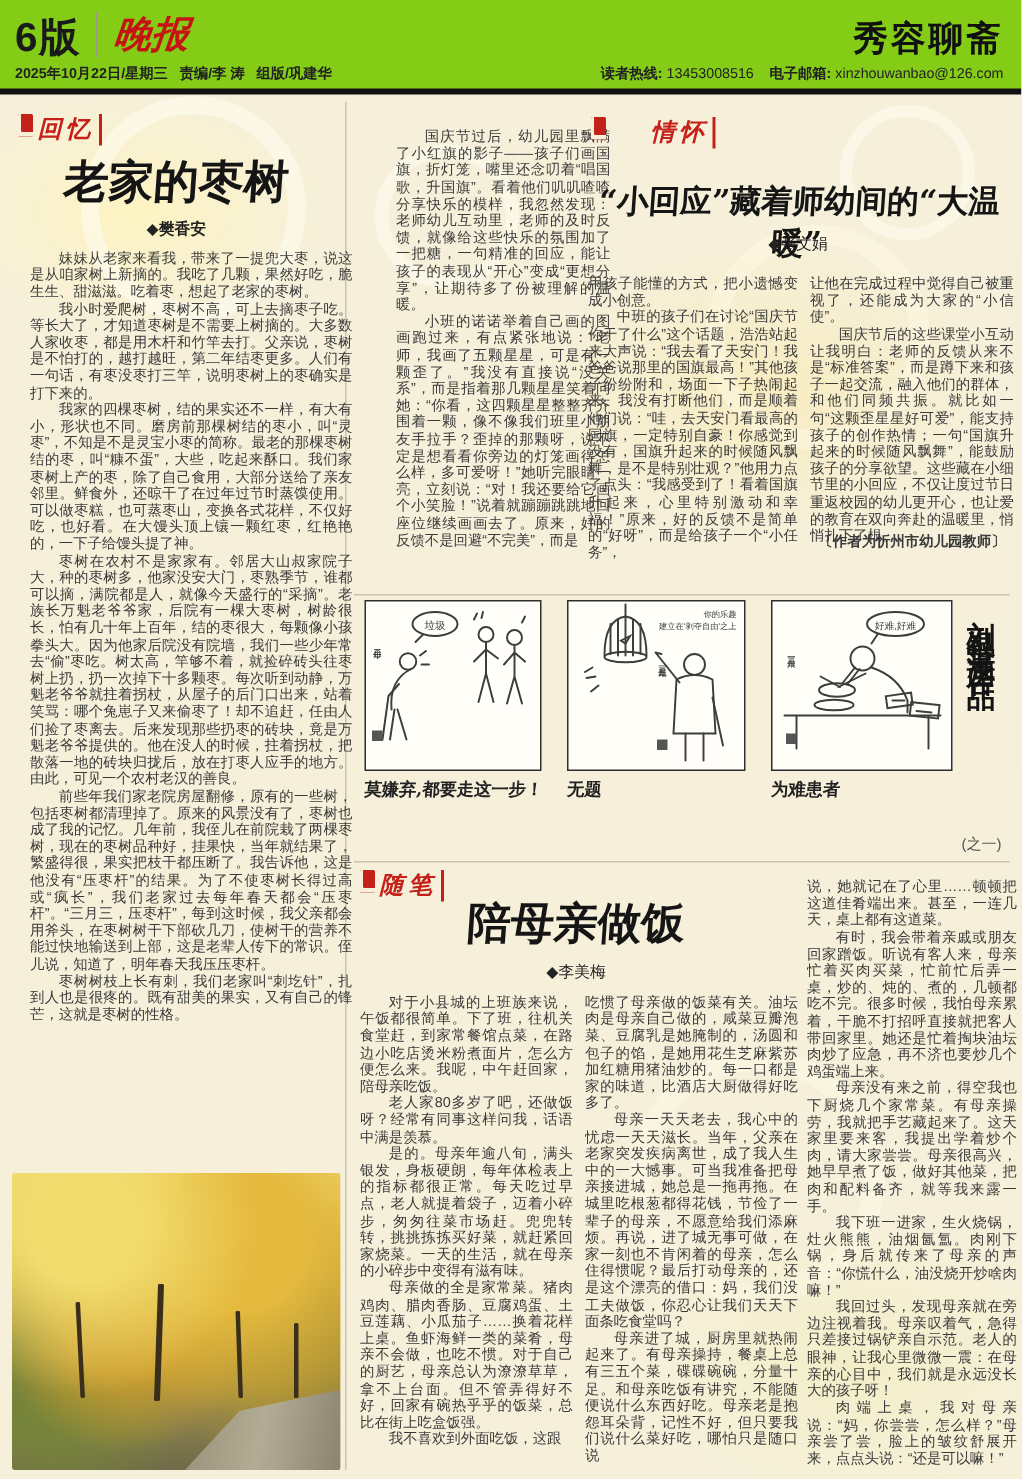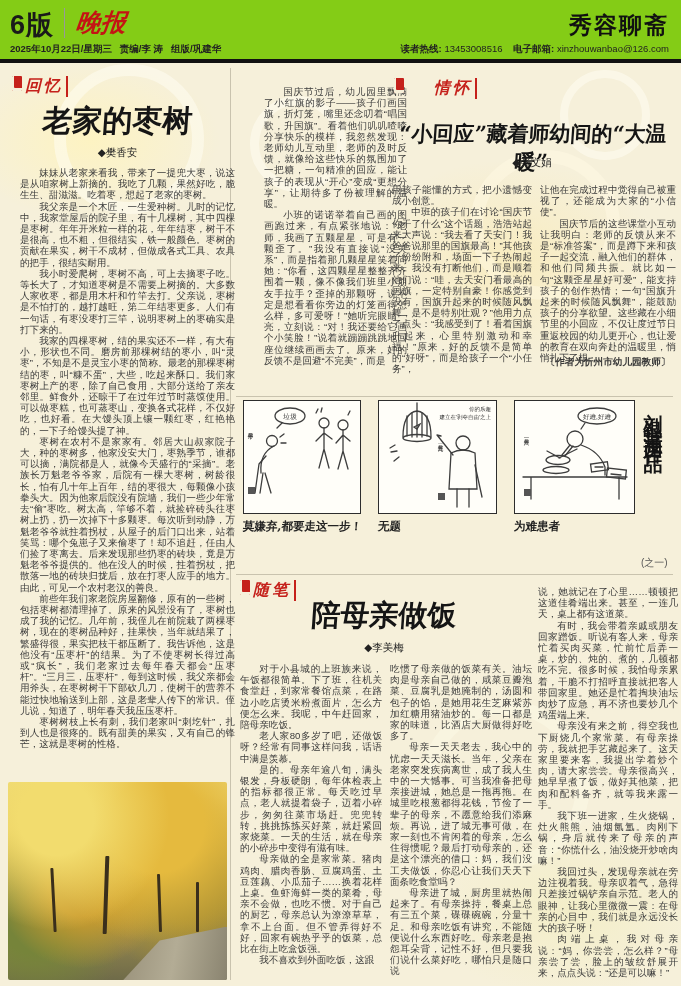--- a/index.html
+++ b/index.html
@@ -123,24 +123,23 @@
   <div class="rule"></div>
   <div class="vline"></div>
   <div class="hline h1"></div>
   <div class="hline h2"></div>
 
   <div class="badge" style="left:12px; top:76px;">
     <span class="seal"></span>
     <span class="badge-text">回忆</span>
   </div>
   <div class="a-title brush" style="left:8px; top:101px; width:219px; font-size:30px;">老家的枣树</div>
-  <div class="a-author" style="left:8px; top:146px; width:219px;">◆樊香安</div>
+  <div class="a-author" style="left:8px; top:146px; width:219px;font-weight:bold;">◆樊香安</div>
   <div class="col-text" style="left:20px; top:167px; width:215px; height:612px;">
       <p class="para">妹妹从老家来看我，带来了一提兜大枣，说这是从咱家树上新摘的。我吃了几颗，果然好吃，脆生生、甜滋滋。吃着枣，想起了老家的枣树。</p>
-      <p class="para">我父亲是一个木匠，一生爱种树。儿时的记忆中，我家堂屋后的院子里，有十几棵树，其中四棵是枣树。年年开米粒一样的花，年年结枣，树干不是很高，也不粗，但很结实，铁一般颜色。枣树的贡献在果实，树干不成材，但做成各式工具、农具的把手，很结实耐用。</p>
       <p class="para">我小时爱爬树，枣树不高，可上去摘枣子吃。等长大了，才知道枣树是不需要上树摘的。大多数人家收枣，都是用木杆和竹竿去打。父亲说，枣树是不怕打的，越打越旺，第二年结枣更多。人们有一句话，有枣没枣打三竿，说明枣树上的枣确实是打下来的。</p>
       <p class="para">我家的四棵枣树，结的果实还不一样，有大有小，形状也不同。磨房前那棵树结的枣小，叫“灵枣”，不知是不是灵宝小枣的简称。最老的那棵枣树结的枣，叫“糠不蛋”，大些，吃起来酥口。我们家枣树上产的枣，除了自己食用，大部分送给了亲友邻里。鲜食外，还晾干了在过年过节时蒸馍使用。可以做枣糕，也可蒸枣山，变换各式花样，不仅好吃，也好看。在大馒头顶上镶一颗红枣，红艳艳的，一下子给馒头提了神。</p>
       <p class="para">枣树在农村不是家家有。邻居大山叔家院子大，种的枣树多，他家没安大门，枣熟季节，谁都可以摘，满院都是人，就像今天盛行的“采摘”。老族长万魁老爷爷家，后院有一棵大枣树，树龄很长，怕有几十年上百年，结的枣很大，每颗像小孩拳头大。因为他家后院没有院墙，我们一些少年常去“偷”枣吃。树太高，竿够不着，就捡碎砖头往枣树上扔，扔一次掉下十多颗枣。每次听到动静，万魁老爷爷就拄着拐杖，从屋子的后门口出来，站着笑骂：哪个兔崽子又来偷枣了！却不追赶，任由人们捡了枣离去。后来发现那些扔枣的砖块，竟是万魁老爷爷提供的。他在没人的时候，拄着拐杖，把散落一地的砖块归拢后，放在打枣人应手的地方。由此，可见一个农村老汉的善良。</p>
       <p class="para">前些年我们家老院房屋翻修，原有的一些树，包括枣树都清理掉了。原来的风景没有了，枣树也成了我的记忆。几年前，我侄儿在前院栽了两棵枣树，现在的枣树品种好，挂果快，当年就结果了，繁盛得很，果实把枝干都压断了。我告诉他，这是他没有“压枣杆”的结果。为了不使枣树长得过高或“疯长”，我们老家过去每年春天都会“压枣杆”。“三月三，压枣杆”，每到这时候，我父亲都会用斧头，在枣树树干下部砍几刀，使树干的营养不能过快地输送到上部，这是老辈人传下的常识。侄儿说，知道了，明年春天我压压枣杆。</p>
       <p class="para">枣树树枝上长有刺，我们老家叫“刺圪针”，扎到人也是很疼的。既有甜美的果实，又有自己的锋芒，这就是枣树的性格。</p>
     </div>
 
   <div class="photo">
     <div class="trunk t1"></div>
     <div class="trunk t2"></div>

